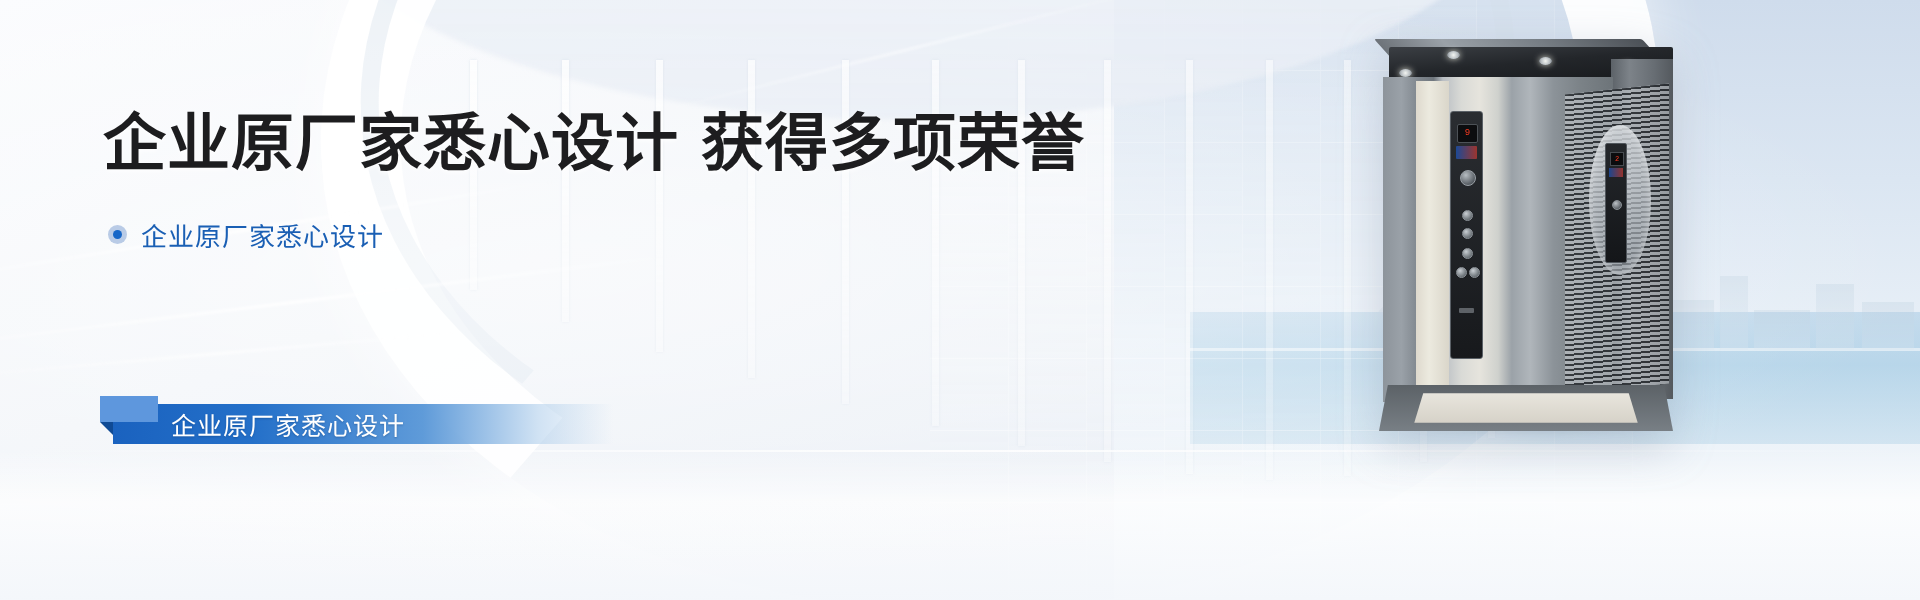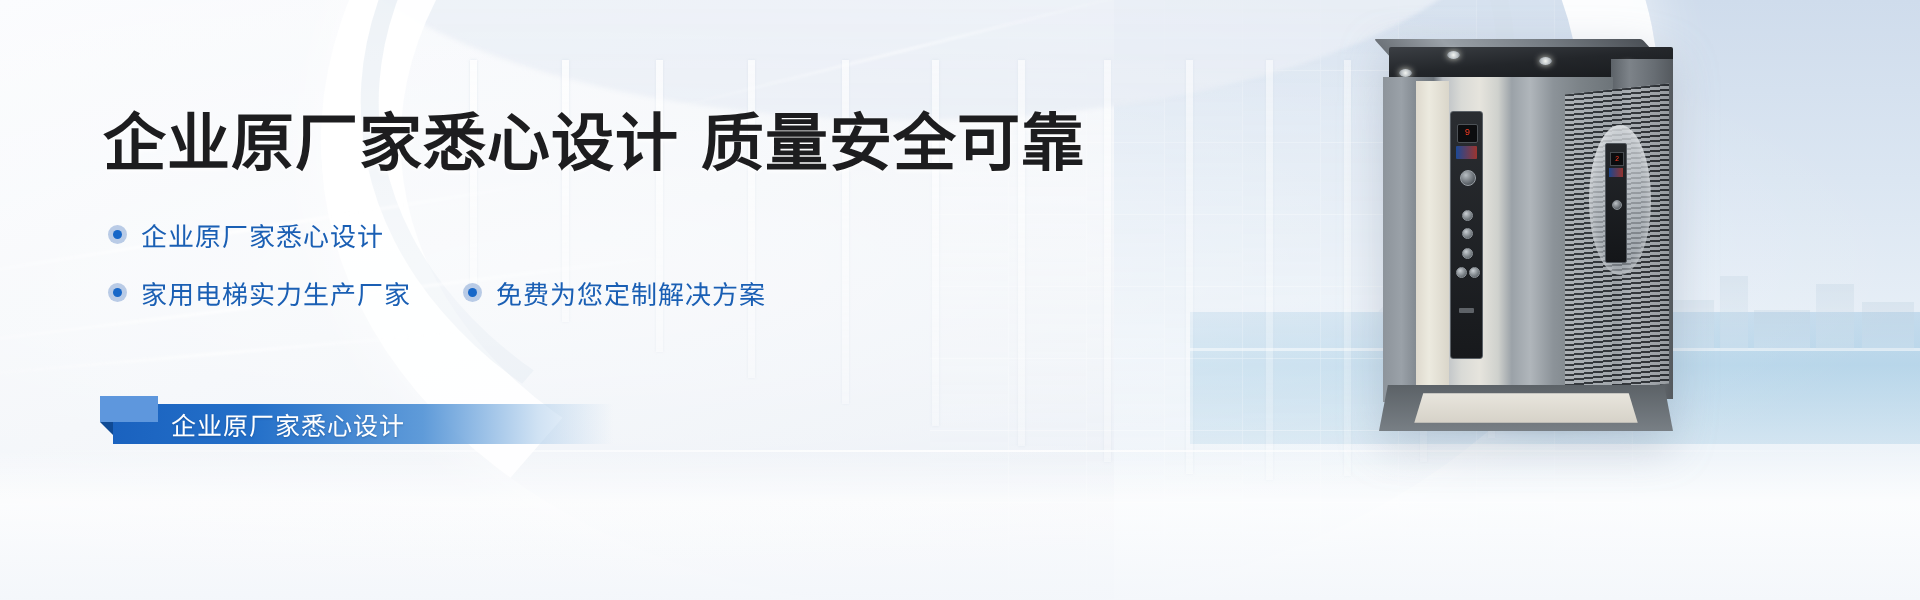--- a/index.html
+++ b/index.html
@@ -379,46 +379,32 @@
 
     <div class="ev-floor">
       <div class="ev-floor-outer"></div>
       <div class="ev-floor-inner"></div>
     </div>
   </div>
 
   <div class="content">
 
     <div class="headline">
-      <span>企业原厂家悉心设计</span><span class="gap"></span><span>质量安全可靠</span>
+      <span>企业原厂家悉心设计</span><span class="gap"></span><span>获得多项荣誉</span>
     </div>
 
     <div class="bullets">
       <div class="brow">
         <div class="bcell c1">
           <span class="dot">
               <i></i>
             </span>
           <span class="btext">企业原厂家悉心设计</span>
         </div>
       </div>
-      <div class="brow">
-        <div class="bcell c1">
-          <span class="dot">
-              <i></i>
-            </span>
-          <span class="btext">家用电梯实力生产厂家</span>
-        </div>
-        <div class="bcell">
-          <span class="dot">
-              <i></i>
-            </span>
-          <span class="btext">免费为您定制解决方案</span>
-        </div>
-      </div>
     </div>
 
     <div class="ribbon">
       <span class="ribbon-tab"></span>
       <span class="ribbon-notch"></span>
       <span class="ribbon-text">企业原厂家悉心设计</span>
     </div>
 
   </div>
 </div>

